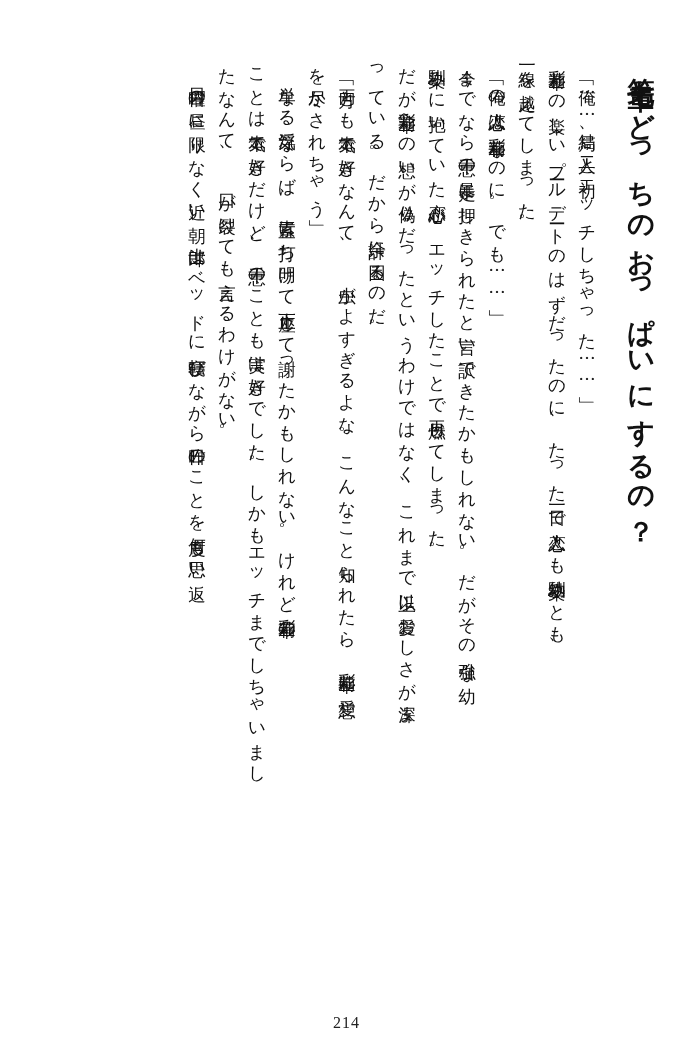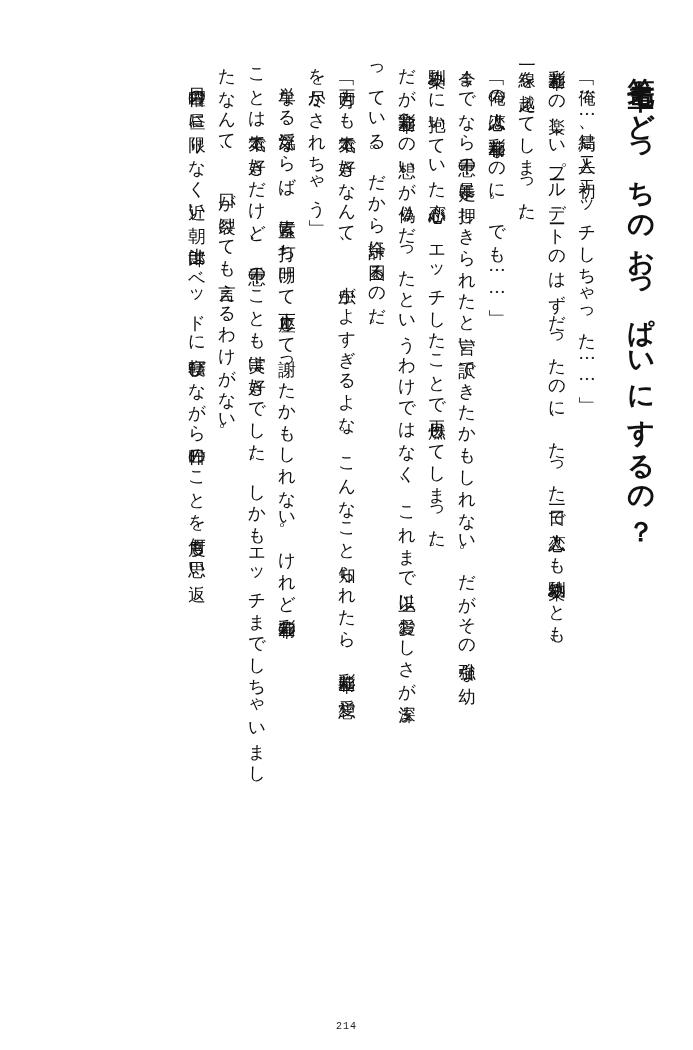--- a/index.html
+++ b/index.html
@@ -71,22 +71,22 @@
   .spacer-col {
     flex: 0 0 14px;
   }
 
   #page-number {
     position: absolute;
     bottom: 18px;
     left: 0;
     right: 0;
     text-align: center;
-    font-size: 10px;
-    font-family: Liberation Mono, monospace;
+    font-size: 16px;
+    font-family: Liberation Serif, serif;
     color: #222222;
     letter-spacing: 1px;
   }
 </style>
 </head>
 <body>
 
 <div id="page">
 
   <div id="text-block">

